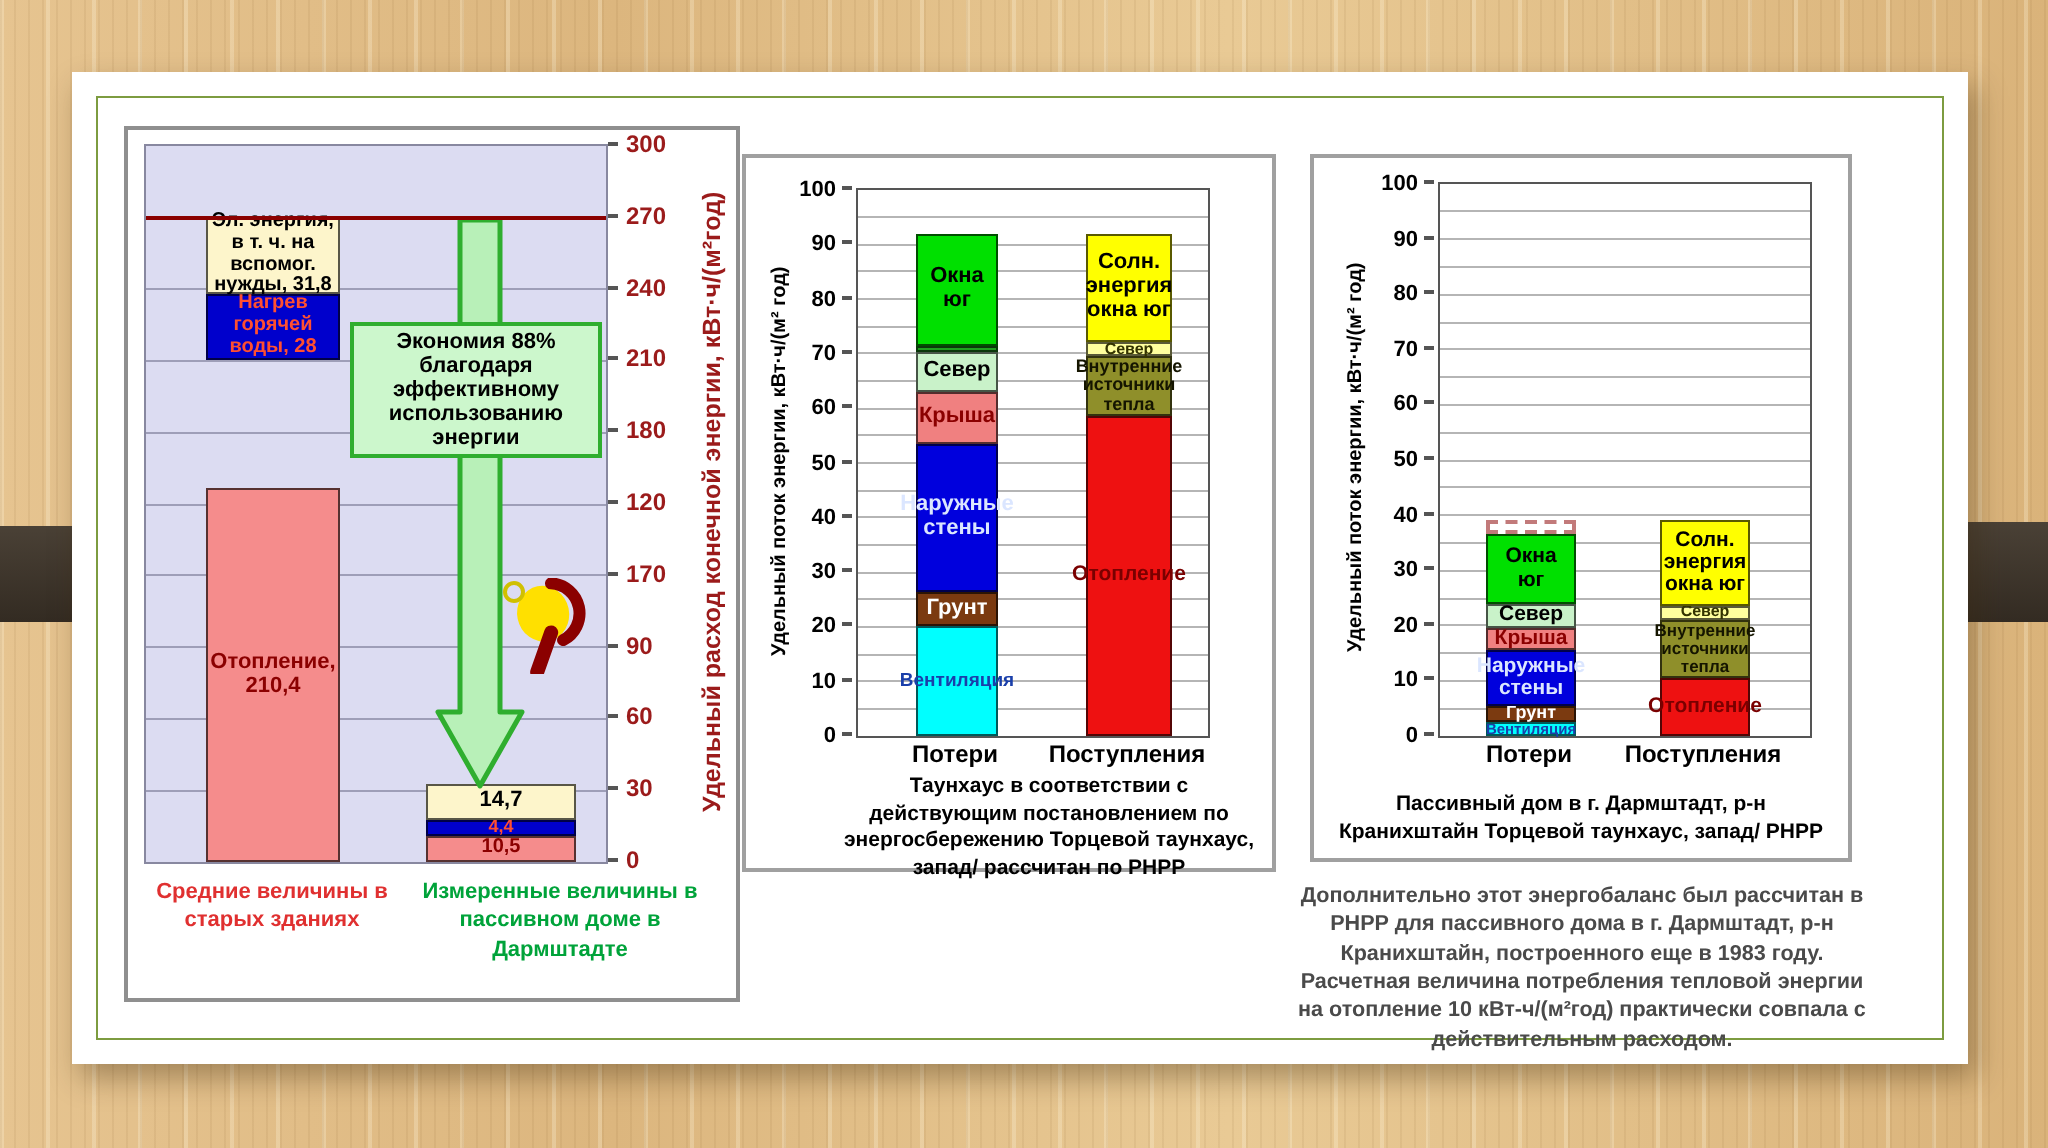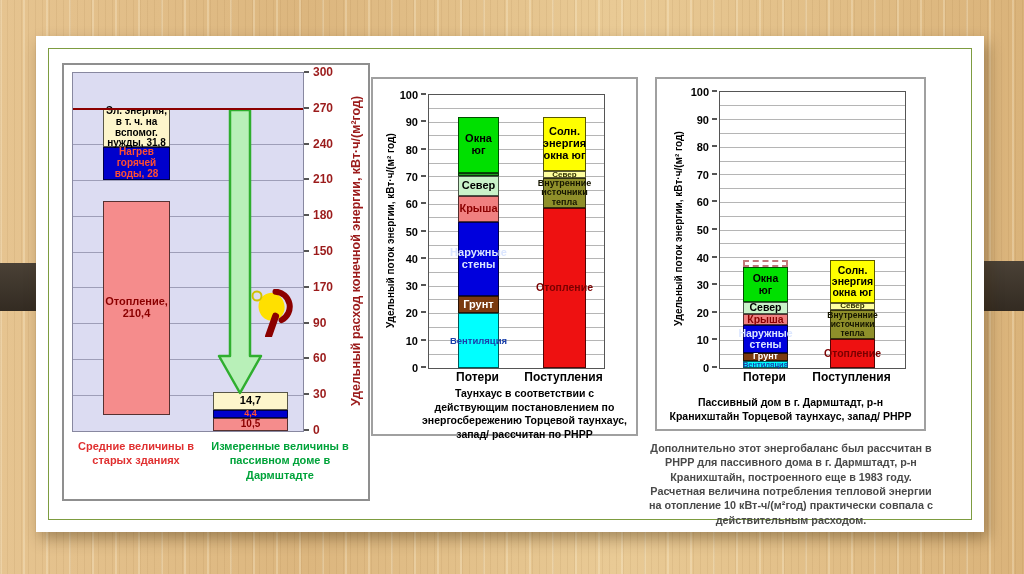--- a/index.html
+++ b/index.html
@@ -88,38 +88,39 @@
   <div class="clamp right"></div>
 
   <div class="slide">
     <div class="slide-border"></div>
 
     <div class="panel lc">
       <div class="plot" id="lc-plot">
         <svg id="savings-arrow" width="230" height="358" viewBox="0 0 230 358">
           <polygon points="157,37 177,37 177,283 188,283 167,320 146,283 157,283" fill="#b8f0b8" stroke="#2fae2f" stroke-width="2.5" stroke-linejoin="round"></polygon>
         </svg>
+        <div class="eco-box">Экономия 88% благодаря эффективному использованию энергии</div>
         <svg id="ph-logo" width="44" height="48" viewBox="0 0 44 48">
           <g transform="rotate(-12 22 20)">
             <ellipse cx="23" cy="18" rx="13" ry="14" fill="#ffe000"></ellipse>
             <path d="M 30 4 A 15 15 0 0 1 30 33" fill="none" stroke="#8b0000" stroke-width="6" stroke-linecap="round"></path>
             <path d="M 25 28 L 14 46" stroke="#8b0000" stroke-width="7" stroke-linecap="round"></path>
           </g>
           <circle cx="8" cy="7" r="4.5" fill="none" stroke="#d0c000" stroke-width="2"></circle>
         </svg>
       <div class="gridline" style="bottom: 35.3px;"></div>
           <div class="gridline" style="bottom: 71.1px;"></div>
           <div class="gridline" style="bottom: 106.9px;"></div>
           <div class="gridline" style="bottom: 142.7px;"></div>
           <div class="gridline" style="bottom: 178.5px;"></div>
           <div class="gridline" style="bottom: 214.3px;"></div>
           <div class="gridline" style="bottom: 250.1px;"></div>
           <div class="gridline" style="bottom: 285.9px;"></div>
           <div class="gridline" style="bottom: 321.7px;"></div>
-          <div class="seg" style="left: 30px; width: 67px; bottom: 16px; height: 214px; background: rgb(245, 140, 140);">
+          <div class="seg" style="left: 30px; width: 67px; bottom: 0px; height: 187px; background: rgb(245, 140, 140);">
             <span class="seg-label" style="color: rgb(139, 0, 0); font-size: 11px;">Отопление, 210,4</span>
           </div>
           <div class="seg" style="left: 30px; width: 67px; bottom: 251.077px; height: 33.4133px; background: rgb(0, 0, 204);">
             <span class="seg-label" style="color: rgb(255, 79, 48); font-size: 10px;">Нагрев горячей воды, 28</span>
           </div>
           <div class="seg" style="left: 30px; width: 67px; bottom: 284.491px; height: 37.948px; background: rgb(253, 245, 203);">
             <span class="seg-label" style="color: rgb(0, 0, 0); font-size: 10px;">Эл. энергия, в т. ч. на вспомог. нужды, 31,8</span>
           </div>
           <div class="seg" style="left: 140px; width: 75px; bottom: 0px; height: 12.53px; background: rgb(245, 140, 140);">
             <span class="seg-label" style="color: rgb(139, 0, 0); font-size: 10px;">10,5</span>
@@ -136,21 +137,21 @@
           <span class="tick-label" style="bottom: -7px;">0</span>
           <div class="tickmark" style="bottom: -1px;"></div>
           <span class="tick-label" style="bottom: 28.8px;">30</span>
           <div class="tickmark" style="bottom: 34.8px;"></div>
           <span class="tick-label" style="bottom: 64.6px;">60</span>
           <div class="tickmark" style="bottom: 70.6px;"></div>
           <span class="tick-label" style="bottom: 100.4px;">90</span>
           <div class="tickmark" style="bottom: 106.4px;"></div>
           <span class="tick-label" style="bottom: 136.2px;">170</span>
           <div class="tickmark" style="bottom: 142.2px;"></div>
-          <span class="tick-label" style="bottom: 172px;">150</span>
+          <span class="tick-label" style="bottom: 172px;">120</span>
           <div class="tickmark" style="bottom: 178px;"></div>
           <span class="tick-label" style="bottom: 207.8px;">180</span>
           <div class="tickmark" style="bottom: 213.8px;"></div>
           <span class="tick-label" style="bottom: 243.6px;">210</span>
           <div class="tickmark" style="bottom: 249.6px;"></div>
           <span class="tick-label" style="bottom: 279.4px;">240</span>
           <div class="tickmark" style="bottom: 285.4px;"></div>
           <span class="tick-label" style="bottom: 315.2px;">270</span>
           <div class="tickmark" style="bottom: 321.2px;"></div>
           <span class="tick-label" style="bottom: 351px;">300</span>

